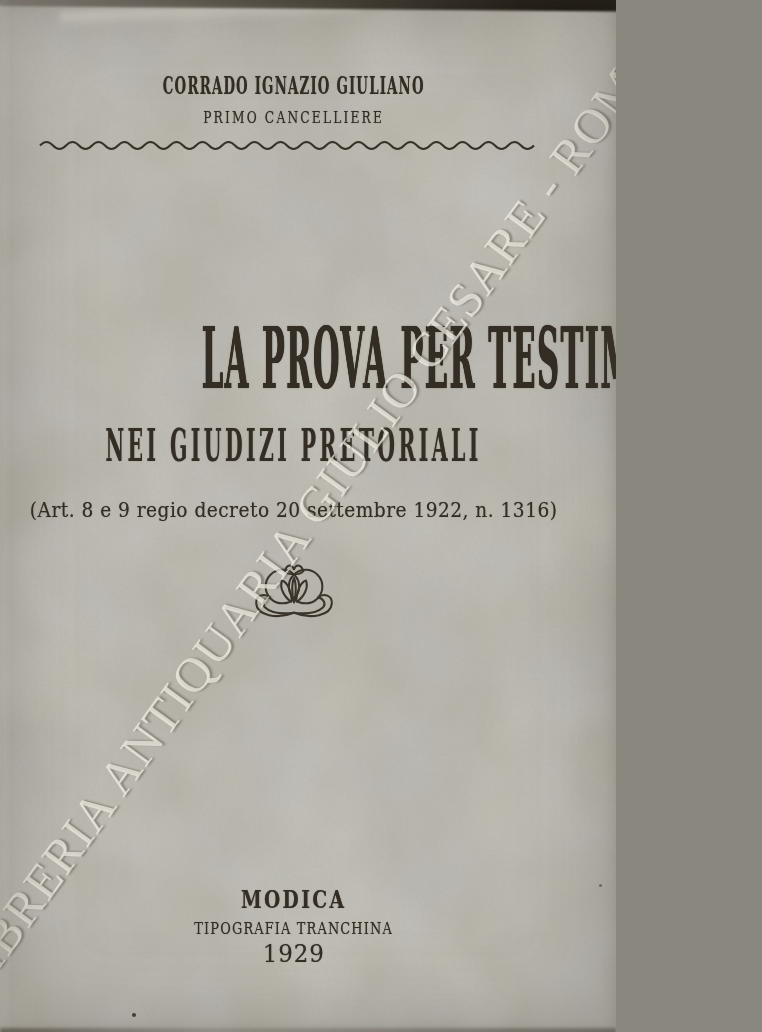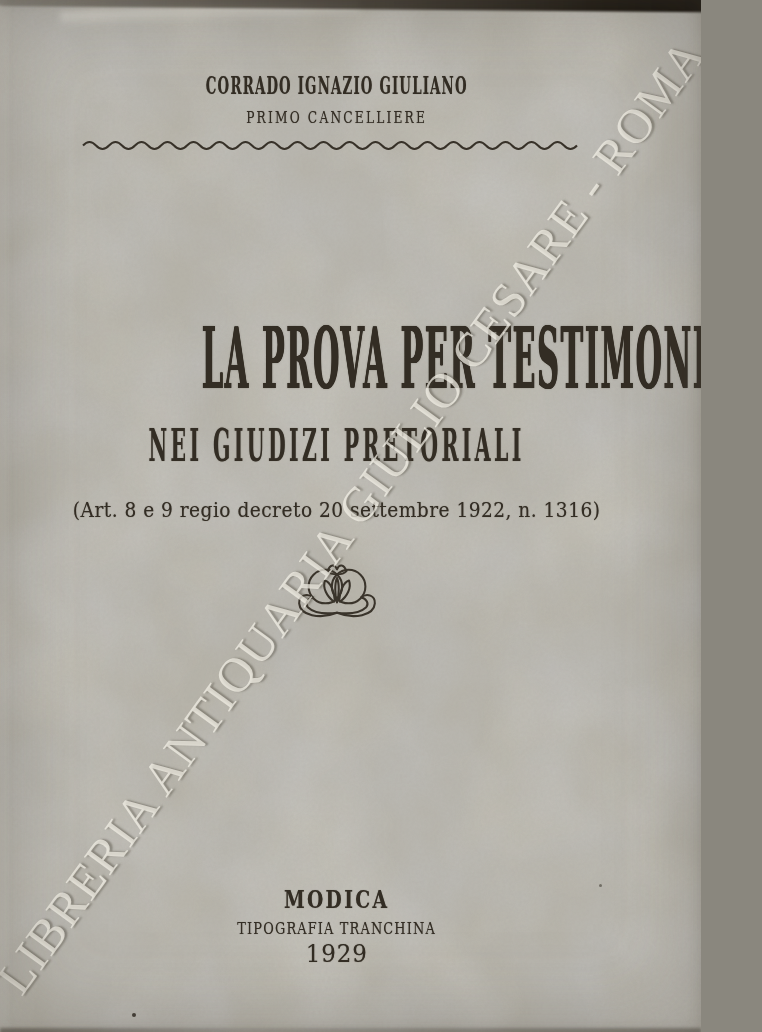--- a/index.html
+++ b/index.html
@@ -1,18 +1,18 @@
 <!DOCTYPE html>
 <html><head>
 <meta charset="utf-8">
 <style>
   html,body{margin:0;padding:0;background:#8a877e;}
   .page{
     position:relative;
-    width:701px;height:1032px;
+    width:616px;height:1032px;
     background:#b6b3a9;
     overflow:hidden;
     font-family:"DejaVu Serif","Liberation Serif",serif;
   }
   .texture{position:absolute;inset:0;display:block;}
   .vignette{
     position:absolute;inset:0;pointer-events:none;
     box-shadow:inset 0 0 90px rgba(72,68,58,0.34), inset 0 0 14px rgba(72,68,58,0.18);
   }
   .crease-left{

